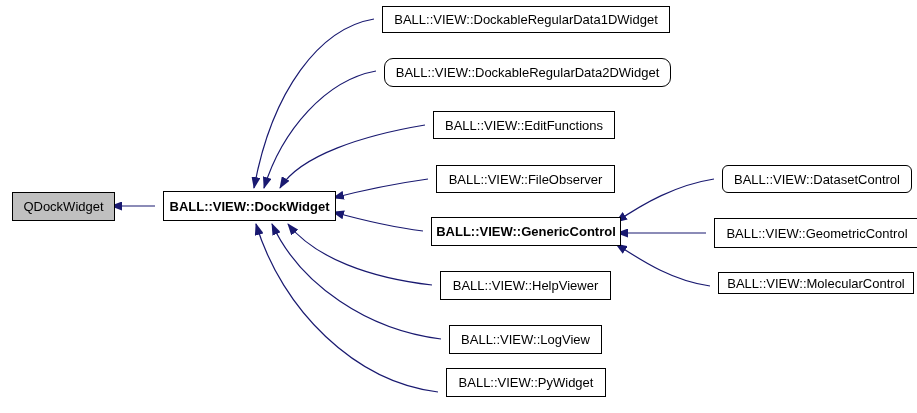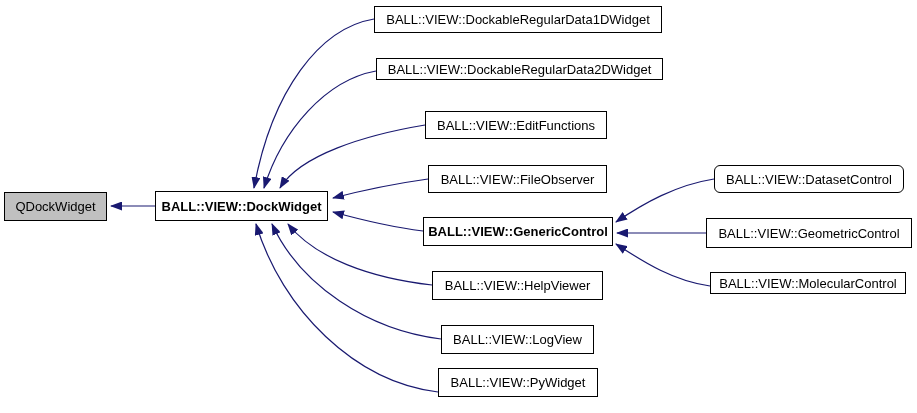--- a/index.html
+++ b/index.html
@@ -14,20 +14,21 @@
   .node{
     position:absolute;
     box-sizing:border-box;
     border:1px solid #000000;
     background:#ffffff;
     color:#000000;
     font-size:13px;
     display:flex;align-items:center;justify-content:center;
     white-space:nowrap;
     cursor:pointer;
+    margin-left:8px;
   }
   .node.hub{border-width:1.5px;font-weight:bold;}
   .node.ext{background:#c0c0c0;}
 </style>
 </head>
 <body>
 
 <div class="stage">
 
   <svg class="edges" viewBox="0 0 917 413" xmlns="http://www.w3.org/2000/svg">
@@ -51,21 +52,21 @@
       <path d="M 710,286 C 674,281 645,263 616,244" marker-end="url(#arrow)"></path>
     </g>
   </svg>
 
   <div class="node ext" style="left:4px;top:192px;width:103px;height:29px;">QDockWidget</div>
 
   <div class="node hub" style="left:155px;top:191px;width:173px;height:30px;">BALL::VIEW::DockWidget</div>
 
   <div class="node" style="left:374px;top:6px;width:288px;height:27px;">BALL::VIEW::DockableRegularData1DWidget</div>
 
-  <div class="node" style="left:376px;top:58px;width:287px;height:22px;">BALL::VIEW::DockableRegularData2DWidget</div>
+  <div class="node" style="left:376px;top:58px;width:287px;height:29px;border-radius:9px;">BALL::VIEW::DockableRegularData2DWidget</div>
 
   <div class="node" style="left:425px;top:111px;width:182px;height:28px;">BALL::VIEW::EditFunctions</div>
 
   <div class="node" style="left:428px;top:165px;width:179px;height:28px;">BALL::VIEW::FileObserver</div>
 
   <div class="node hub" style="left:423px;top:217px;width:190px;height:29px;">BALL::VIEW::GenericControl</div>
 
   <div class="node" style="left:441px;top:325px;width:153px;height:29px;">BALL::VIEW::LogView</div>
 
   <div class="node" style="left:432px;top:271px;width:171px;height:29px;">BALL::VIEW::HelpViewer</div>

